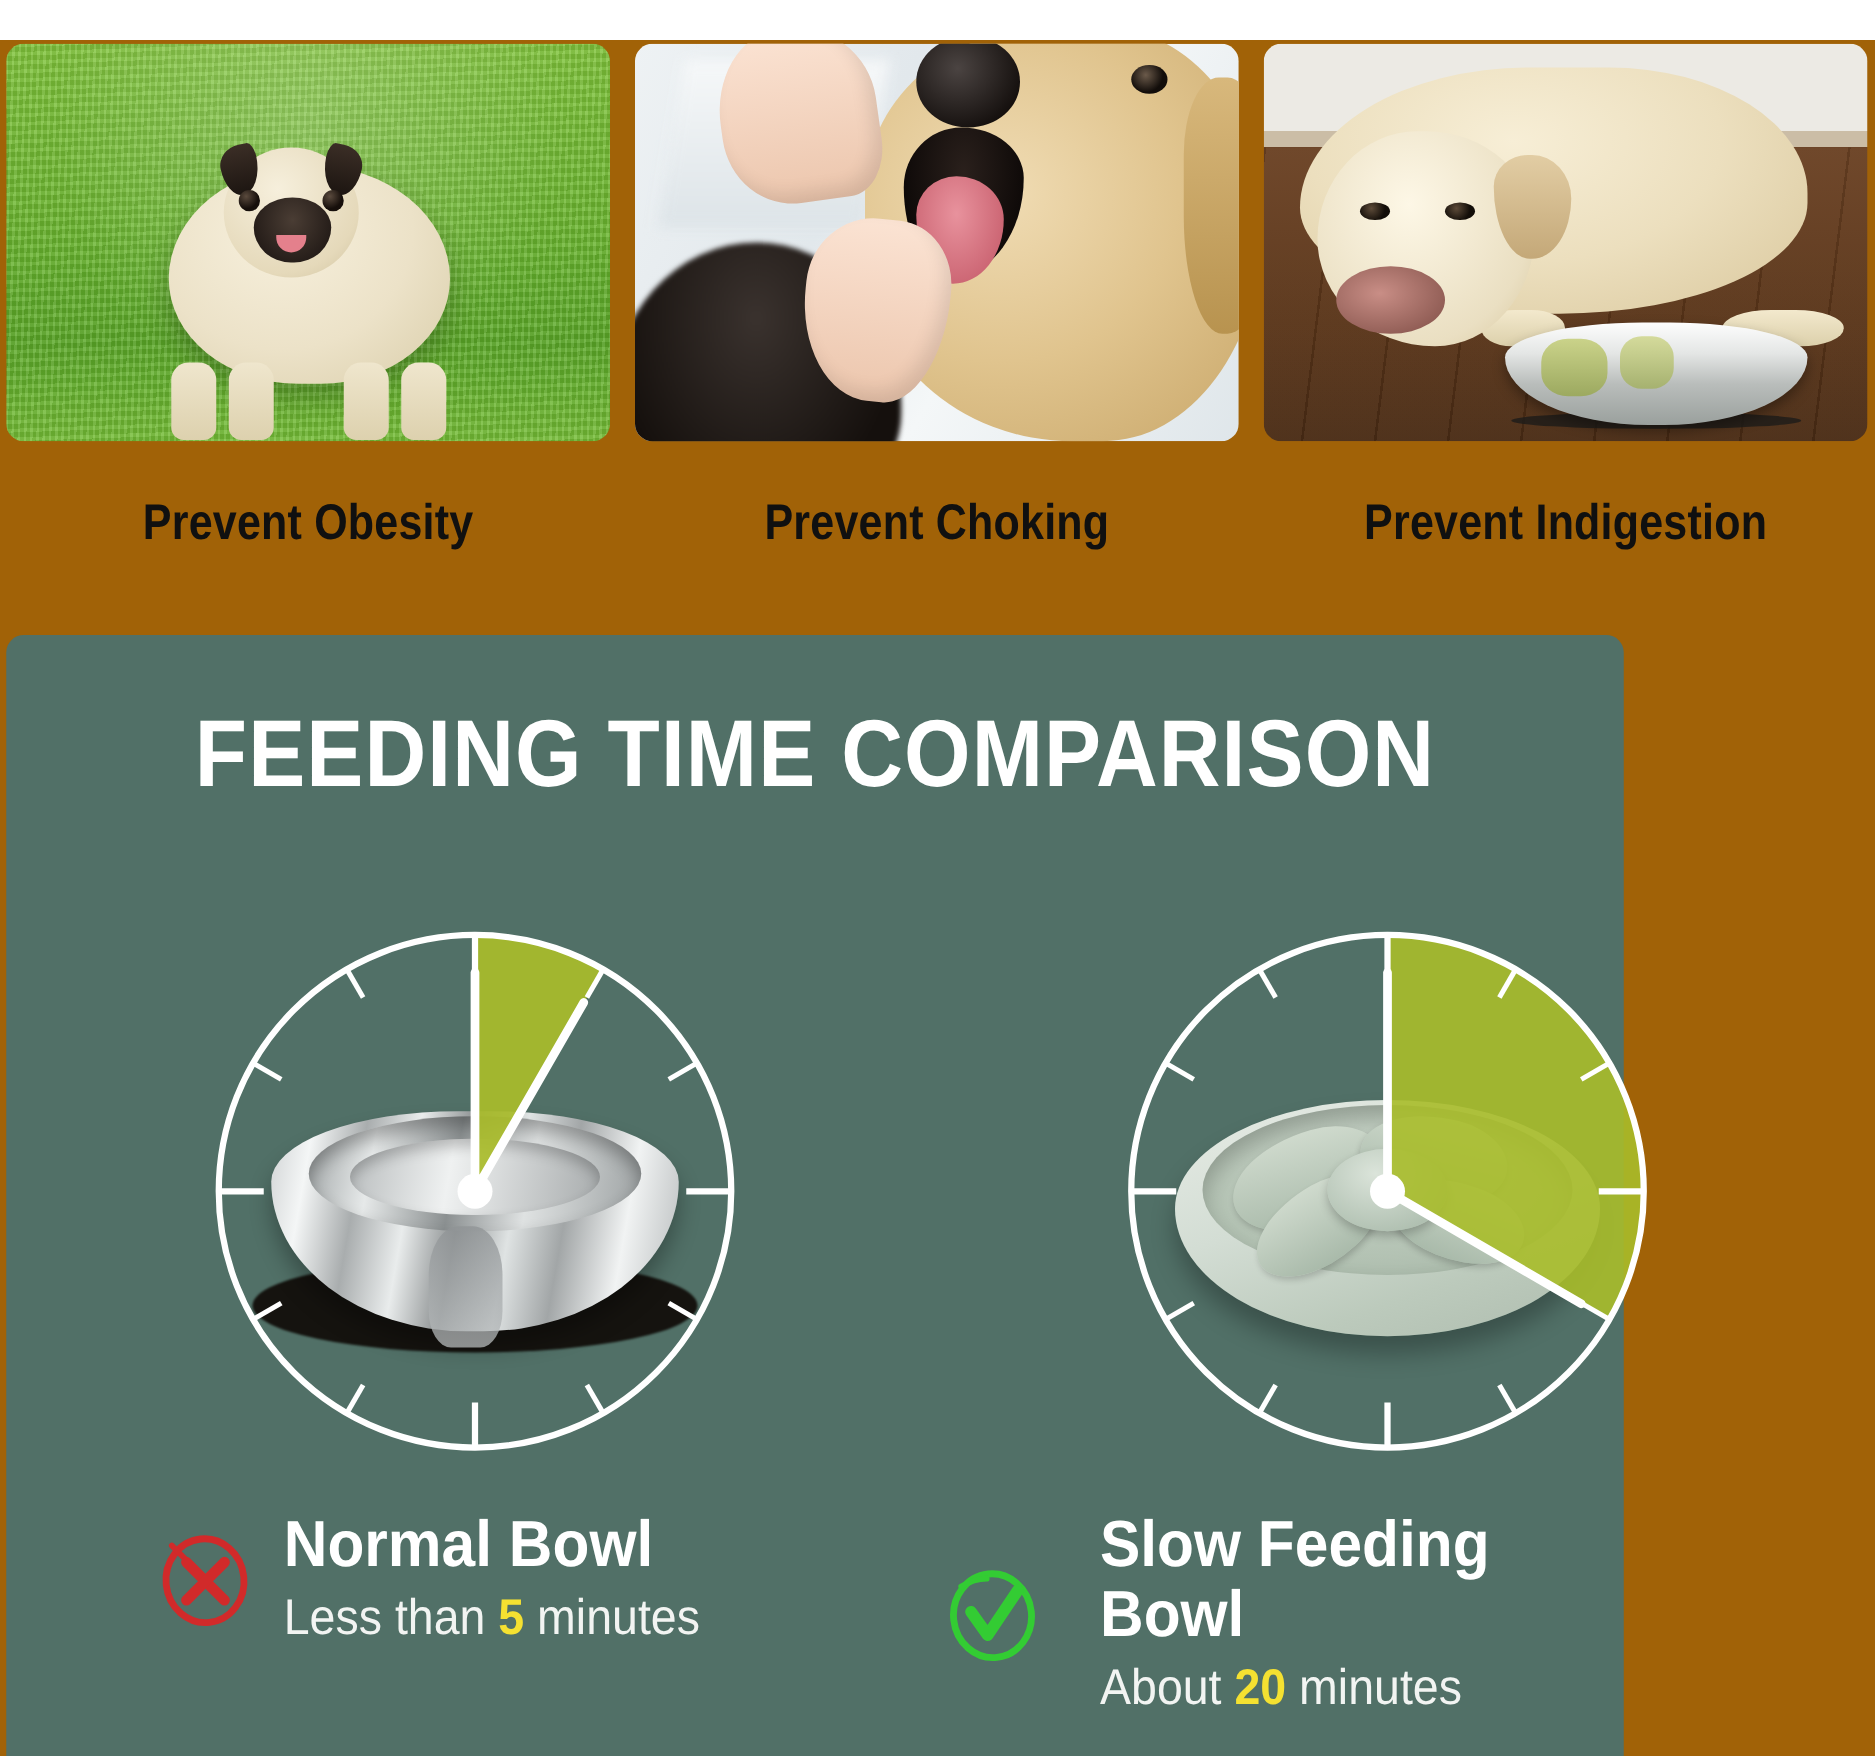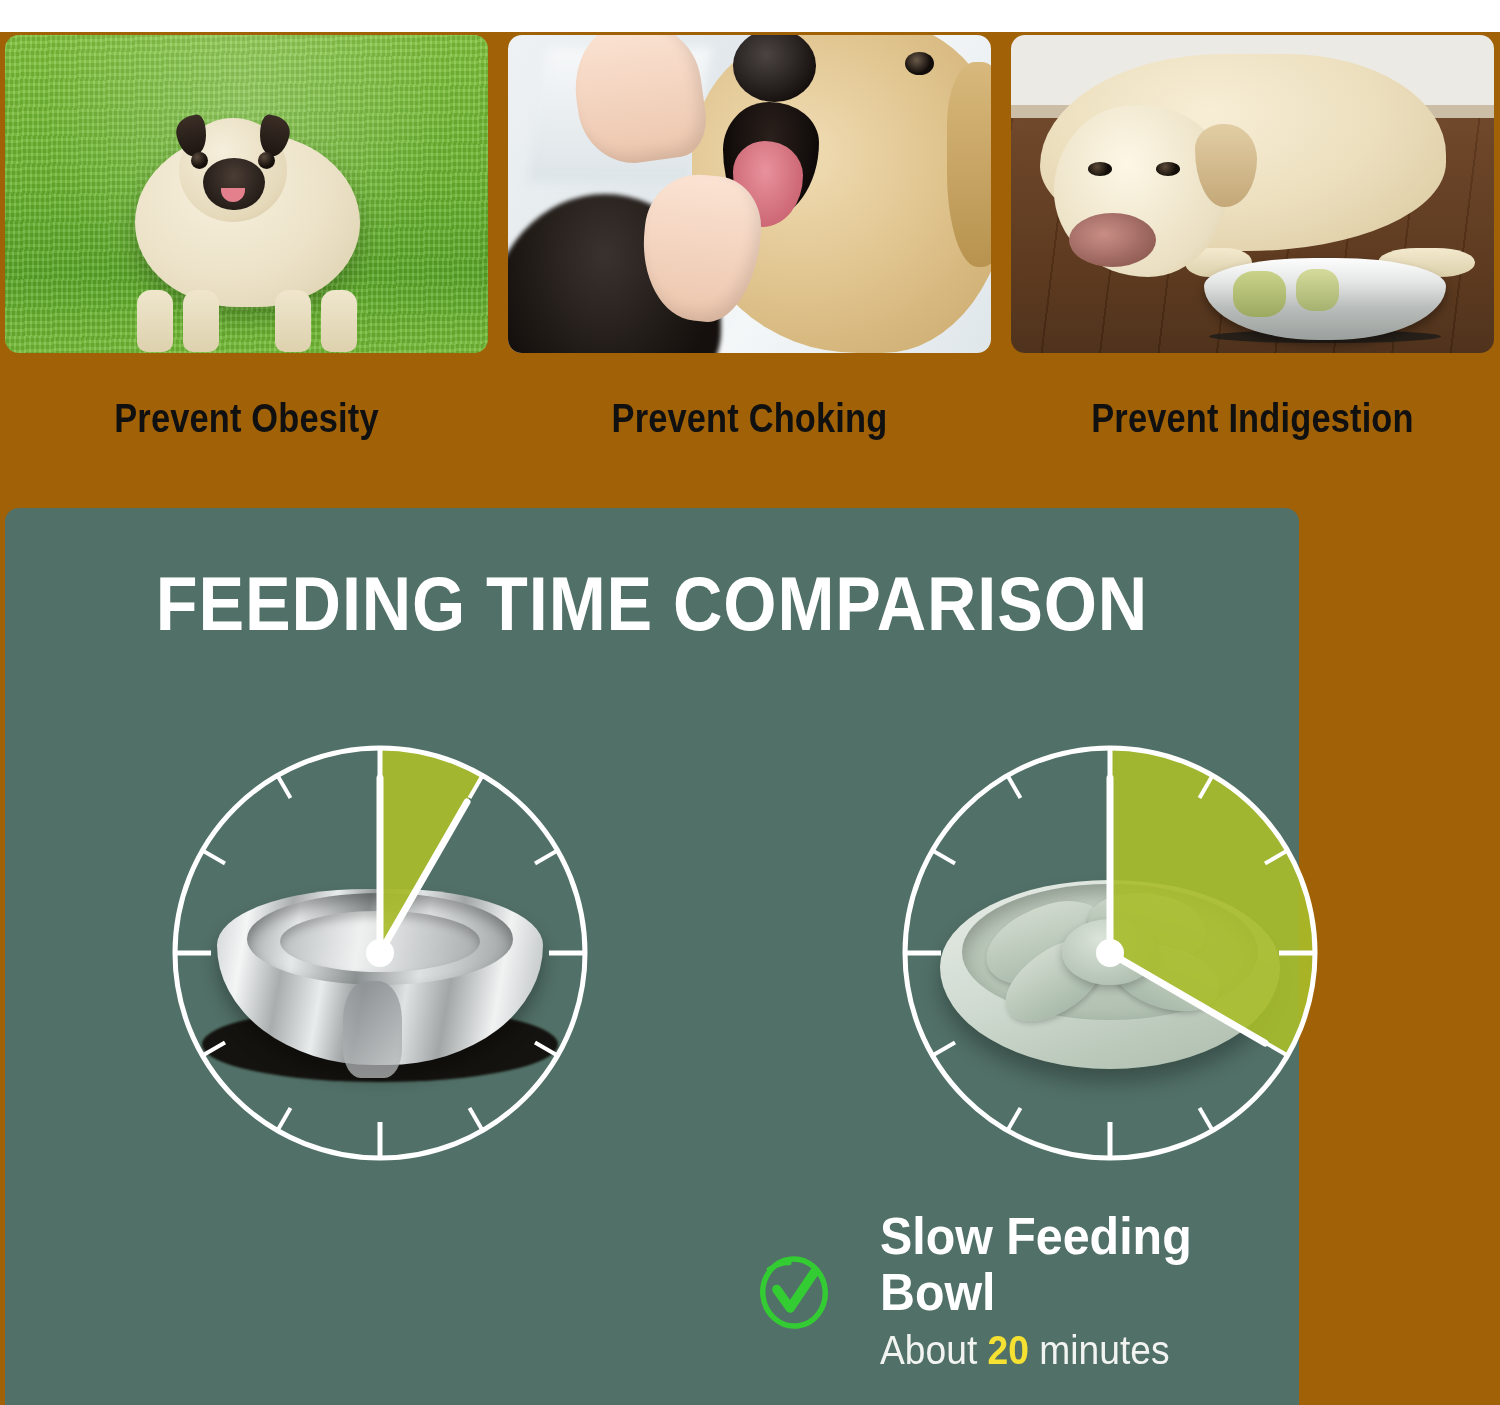--- a/index.html
+++ b/index.html
@@ -368,20 +368,32 @@
             <line x1="235" y1="235" x2="235" y2="60"></line>
             <line x1="235" y1="235" x2="390" y2="325"></line>
           </g>
           <circle cx="235" cy="235" r="14" fill="#ffffff"></circle>
         </svg>
       </div>
     </div>
 
     <div class="labels">
 
+      <div class="label-col left">
+        <svg class="mark-icon" viewBox="0 0 100 100">
+          <ellipse cx="50" cy="52" rx="40" ry="43" fill="none" stroke="#D12A2A" stroke-width="7" stroke-linecap="round" transform="rotate(-6 50 52)"></ellipse>
+          <path d="M16 16 C26 26 30 30 36 36" stroke="#D12A2A" stroke-width="6" fill="none" stroke-linecap="round"></path>
+          <line x1="31" y1="33" x2="70" y2="72" stroke="#D12A2A" stroke-width="11" stroke-linecap="round"></line>
+          <line x1="70" y1="33" x2="31" y2="72" stroke="#D12A2A" stroke-width="11" stroke-linecap="round"></line>
+        </svg>
+        <div class="label-text">
+          <div class="label-title">Normal Bowl</div>
+          <div class="label-sub"><span>Less than </span><span class="hl">5</span><span> minutes</span></div>
+        </div>
+      </div>
 
       <div class="label-col right">
         <svg class="mark-icon" viewBox="0 0 100 100">
           <ellipse cx="50" cy="52" rx="40" ry="43" fill="none" stroke="#33CC33" stroke-width="7" stroke-linecap="round" transform="rotate(-6 50 52)"></ellipse>
           <path d="M18 22 C28 16 36 14 44 14" stroke="#33CC33" stroke-width="6" fill="none" stroke-linecap="round"></path>
           <path d="M28 48 L45 72 L76 26" stroke="#33CC33" stroke-width="12" fill="none" stroke-linecap="round" stroke-linejoin="round"></path>
         </svg>
         <div class="label-text">
           <div class="label-title">Slow Feeding Bowl</div>
           <div class="label-sub"><span>About </span><span class="hl">20</span><span> minutes</span></div>

